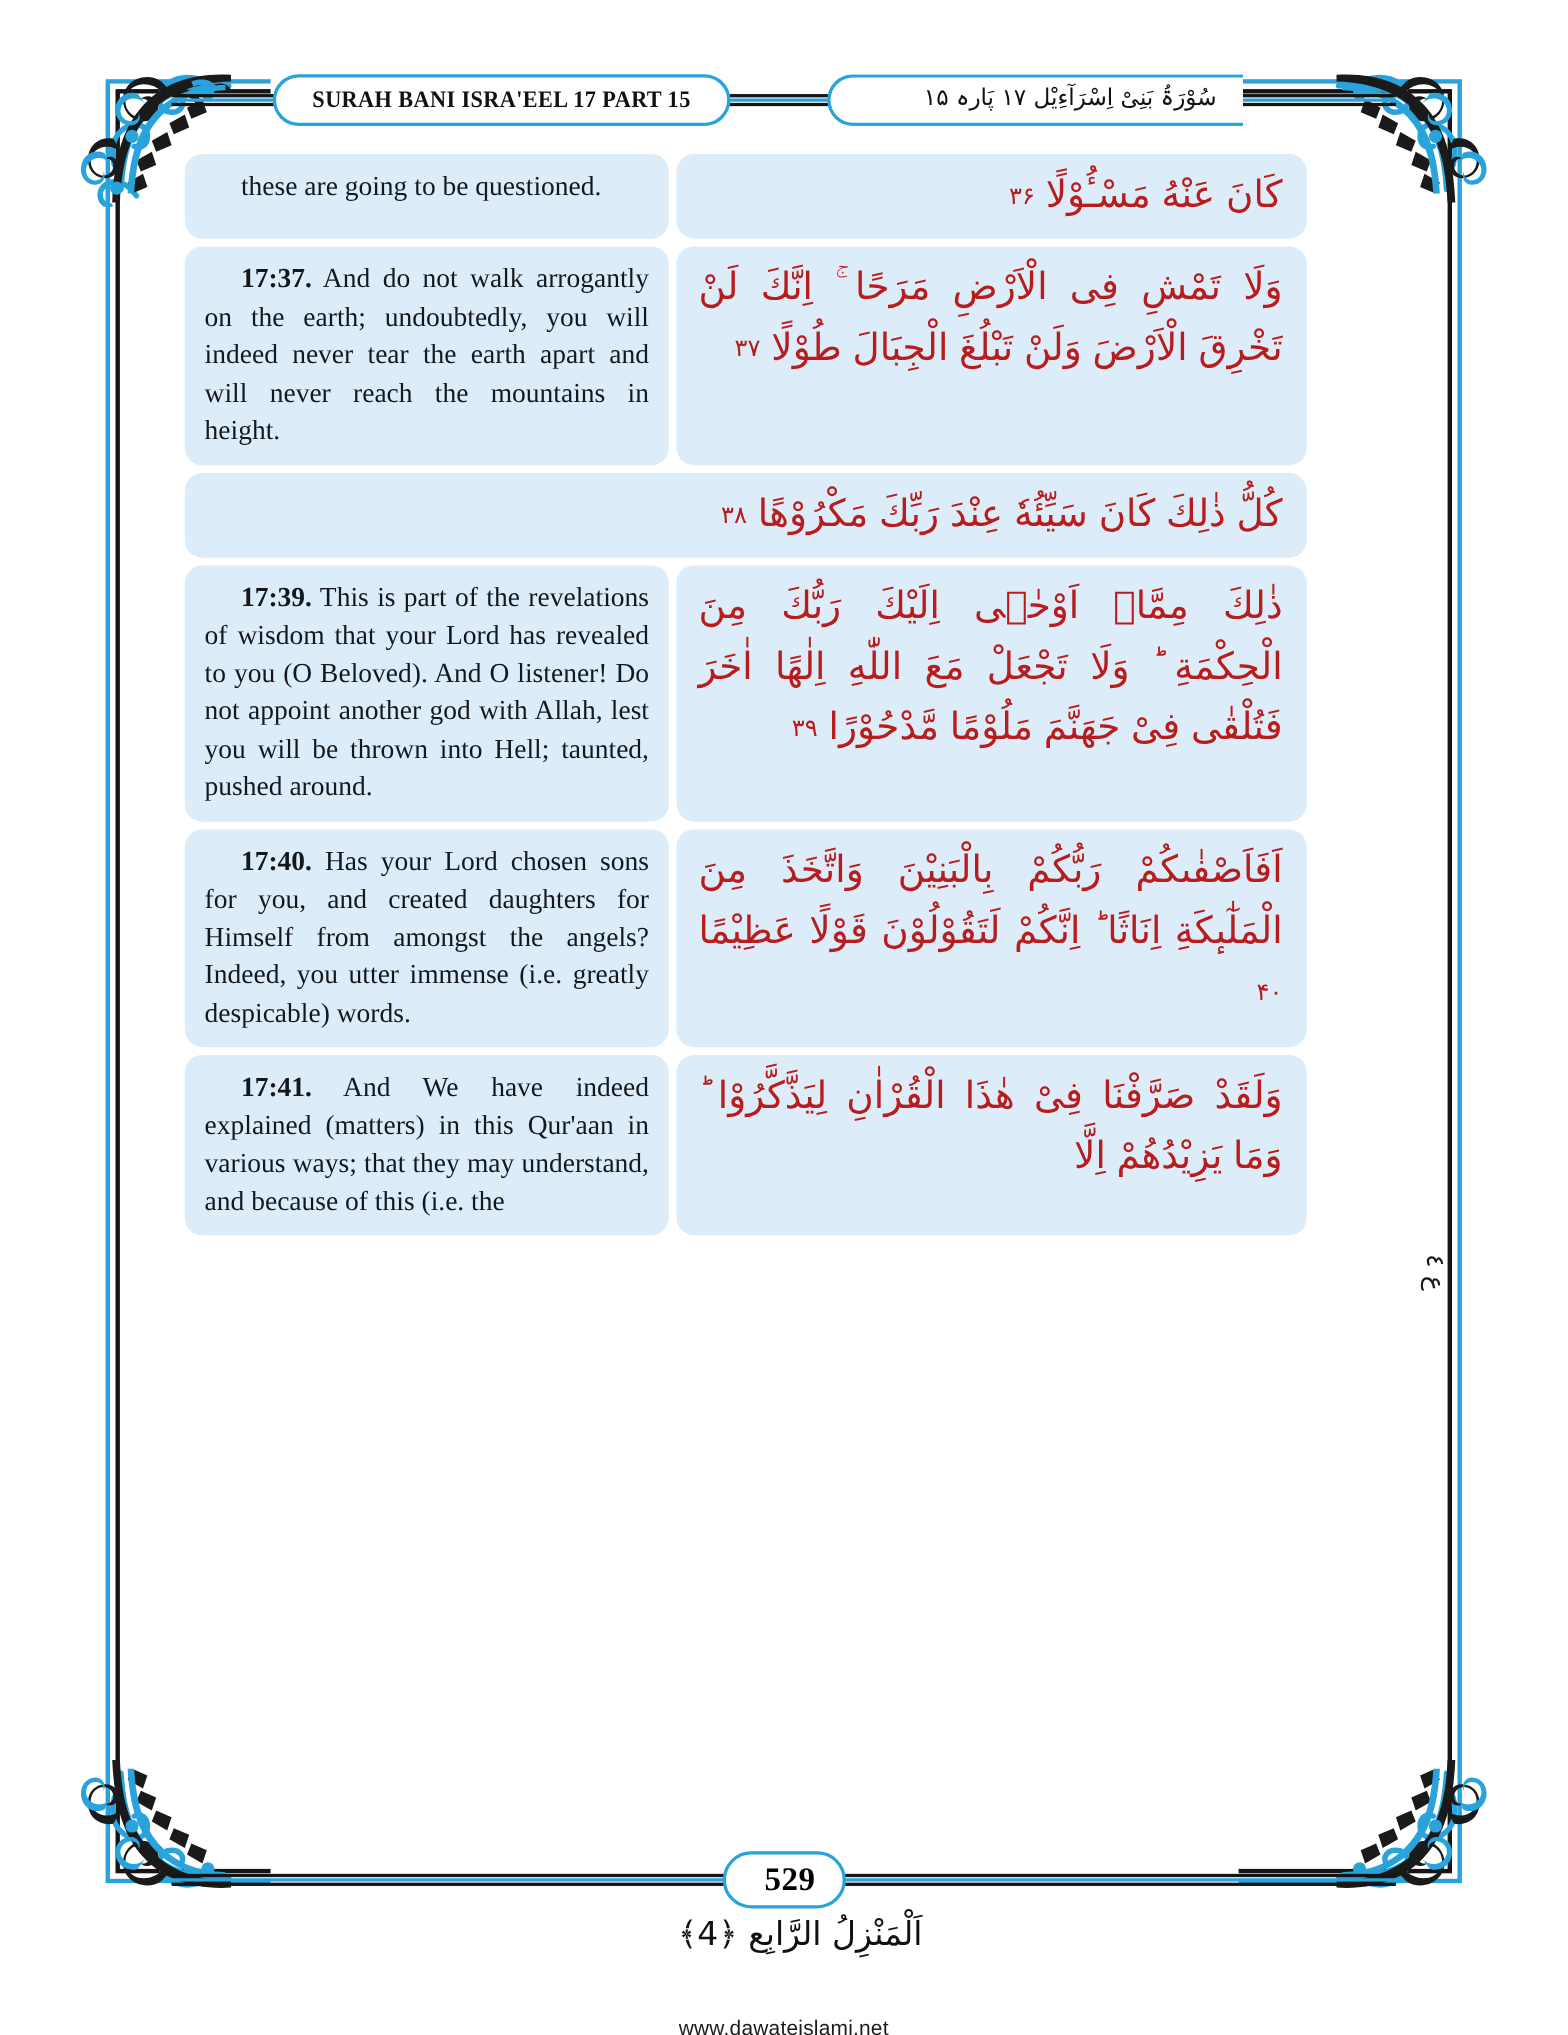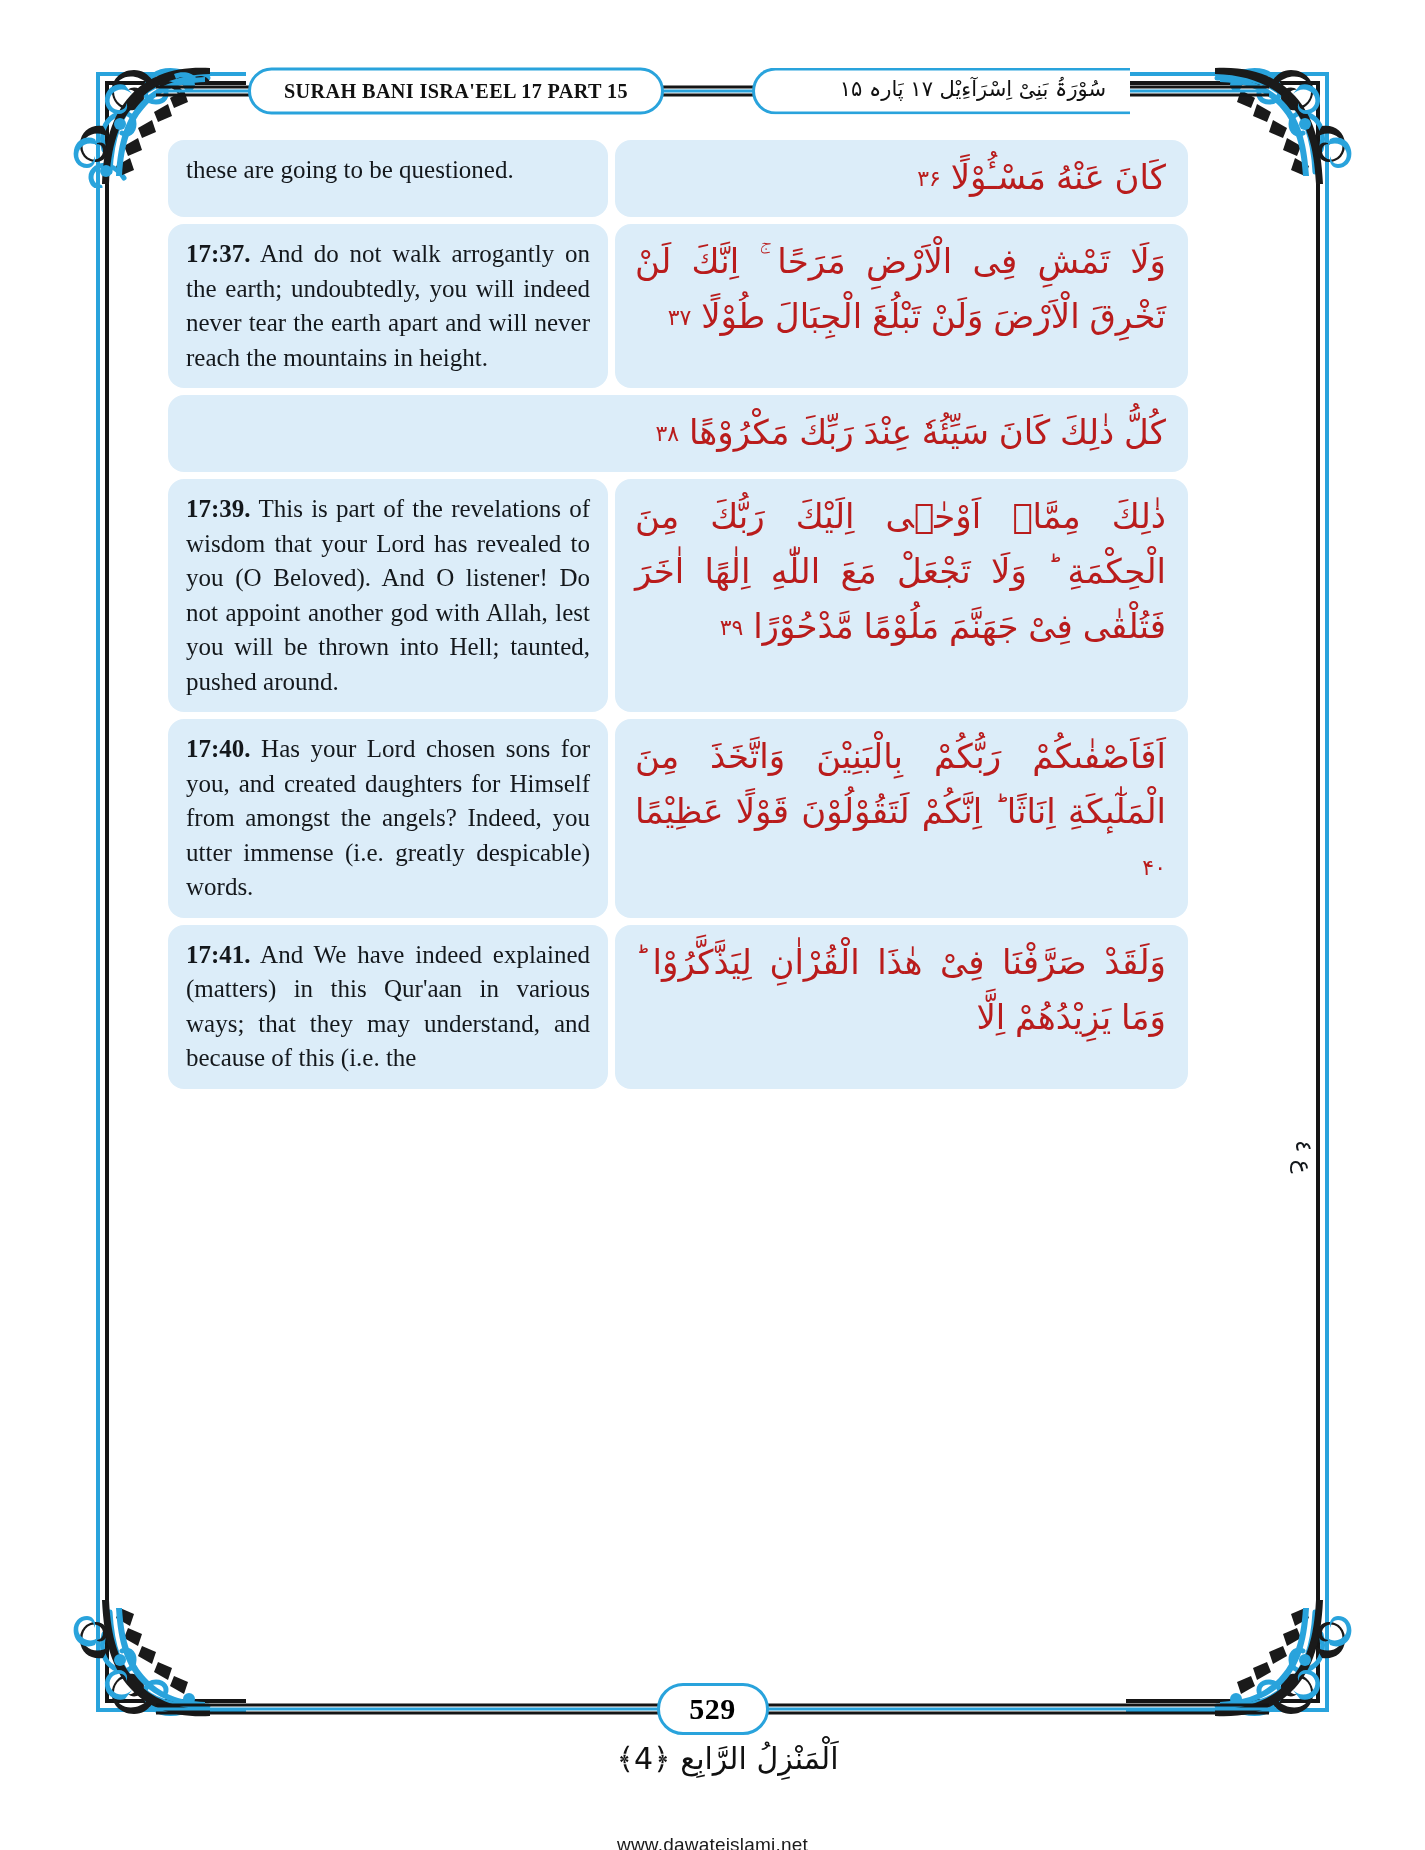--- a/index.html
+++ b/index.html
@@ -84,21 +84,21 @@
     position: absolute; left: 0; right: 0; top: 4px;
     height: 3px; background: #29a3dc;
     display: block;
   }
 
   .cartouche {
     position: relative;
     background: #ffffff;
     border: 3.5px solid #29a3dc;
     border-radius: 40px;
-    display: flex; align-items: center; justify-content: center;
+    display: flex; align-items: center; justify-content: flex-end;
     z-index: 3;
   }
   .cart-left {
     position: absolute;
     left: 152px; top: 50%;
     transform: translateY(-50%);
     height: 47px;
     padding: 0 22px;
   }
   .cart-left .txt {
@@ -158,20 +158,21 @@
     flex: 0 0 440px;
     text-align: justify;
     text-align-last: left;
     font-size: 25px;
     line-height: 1.38;
     color: #14181c;
     hyphens: none;
   }
   .cell-en .vnum {
     font-weight: bold;
+    margin-left: 33px;
   }
   .cell-ar {
     flex: 1 1 auto;
     direction: rtl;
     text-align: justify;
     text-align-last: right;
     font-family: "DejaVu Sans", sans-serif;
     font-size: 34px;
     line-height: 1.62;
     color: #b91c1c;

